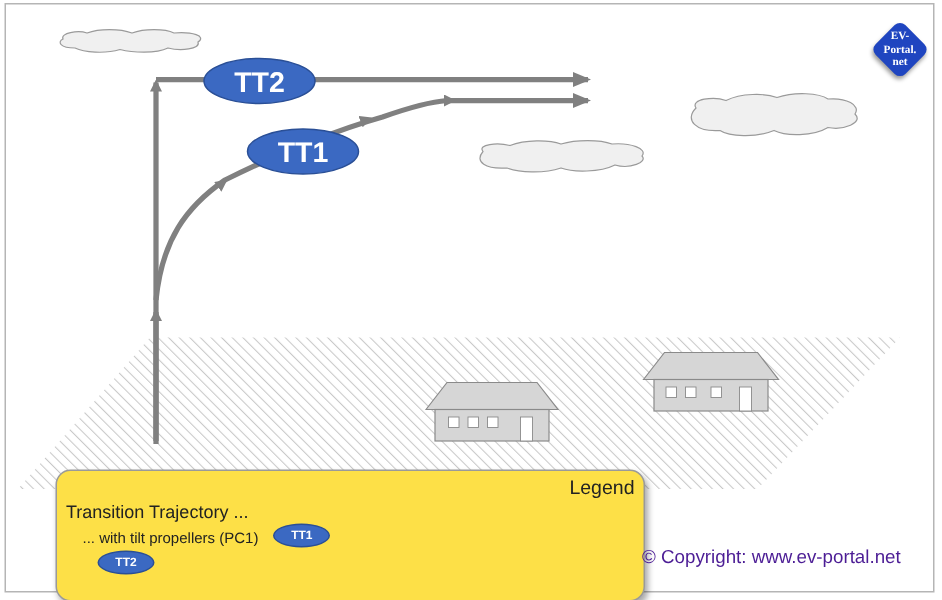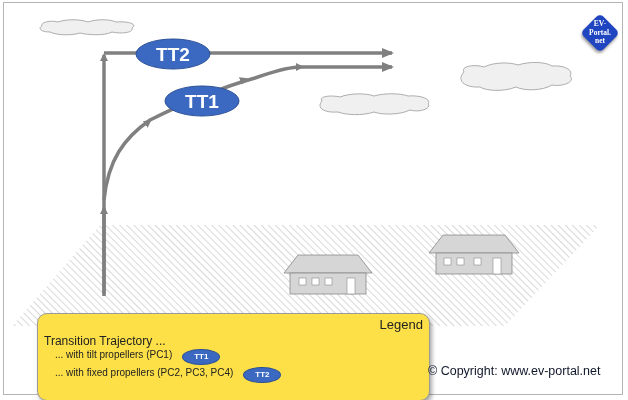--- a/index.html
+++ b/index.html
@@ -2,25 +2,25 @@
 <html><head>
 <meta charset="utf-8">
 <style>
   html, body { margin:0; padding:0; background:#ffffff; }
   #stage { position:relative; width:628px; height:400px; overflow:hidden; background:#ffffff; font-family:"Liberation Sans", sans-serif; }
   #frame { position:absolute; left:3px; top:2px; width:620px; height:393px; border:1px solid #b5b5b5; box-sizing:border-box; }
   svg#scene { position:absolute; left:0; top:0; }
   .legend-box { position:absolute; left:15px; top:313px; width:393px; height:88px; background:#fde047; border:1px solid #9a9a9a; border-radius:10px; box-shadow:2px 3px 4px rgba(0,0,0,0.35); box-sizing:border-box;margin-left:22px; }
   .legend-title { position:absolute; right:6px; top:3px; font-size:13px; color:#222; }
   .legend-heading { position:absolute; left:6px; top:20px; font-size:12px; color:#222; }
-  .legend-row { position:absolute; left:17px; font-size:10px; color:#222; display:flex; align-items:flex-start; }
+  .legend-row { position:absolute; left:17px; font-size:10px; color:#222; display:flex; align-items:flex-end; }
   .legend-row.r1 { top:35px; }
   .legend-row.r2 { top:53px; }
   .legend-badge { display:inline-block; margin-left:10px; background:#3b69c2; color:#fff; font-weight:bold; font-size:8px; border-radius:50%; width:36px; height:14px; line-height:14px; text-align:center; border:1px solid #2a4f96; }
-  .copyright { position:absolute; left:428px; top:364px; font-size:12.5px; color:#0f172a; }
+  .copyright { position:absolute; left:428px; top:364px; font-size:12.5px; color:#4c1d95; }
   .logo { position:absolute; left:582px; top:15px; width:36px; height:36px;font-family:Liberation Serif, serif; }
   .logo-diamond { position:absolute; left:4px; top:4px; width:28px; height:28px; background:#1f45c0; border-radius:5px; transform:rotate(45deg); box-shadow:1px 2px 3px rgba(0,0,0,0.4); }
   .logo-text { position:absolute; left:0; top:5px; width:36px; text-align:center; color:#fff; font-size:7.5px; font-weight:bold; line-height:8.5px; }
 </style>
 </head>
 <body>
 
 <div id="stage">
   <div id="frame"></div>
 
@@ -101,19 +101,18 @@
   </div>
 
   <div class="legend-box">
     <div class="legend-title">Legend</div>
     <div class="legend-heading">Transition Trajectory ...</div>
     <div class="legend-row r1">
       <span>... with tilt propellers (PC1)</span>
       <span class="legend-badge">TT1</span>
     </div>
     <div class="legend-row r2">
-      <span>... with fixed propellers (PC2, PC3, PC4)</span>
       <span class="legend-badge">TT2</span>
     </div>
   </div>
 
   <div class="copyright">© Copyright: www.ev-portal.net</div>
 </div>
 
 </body></html>

